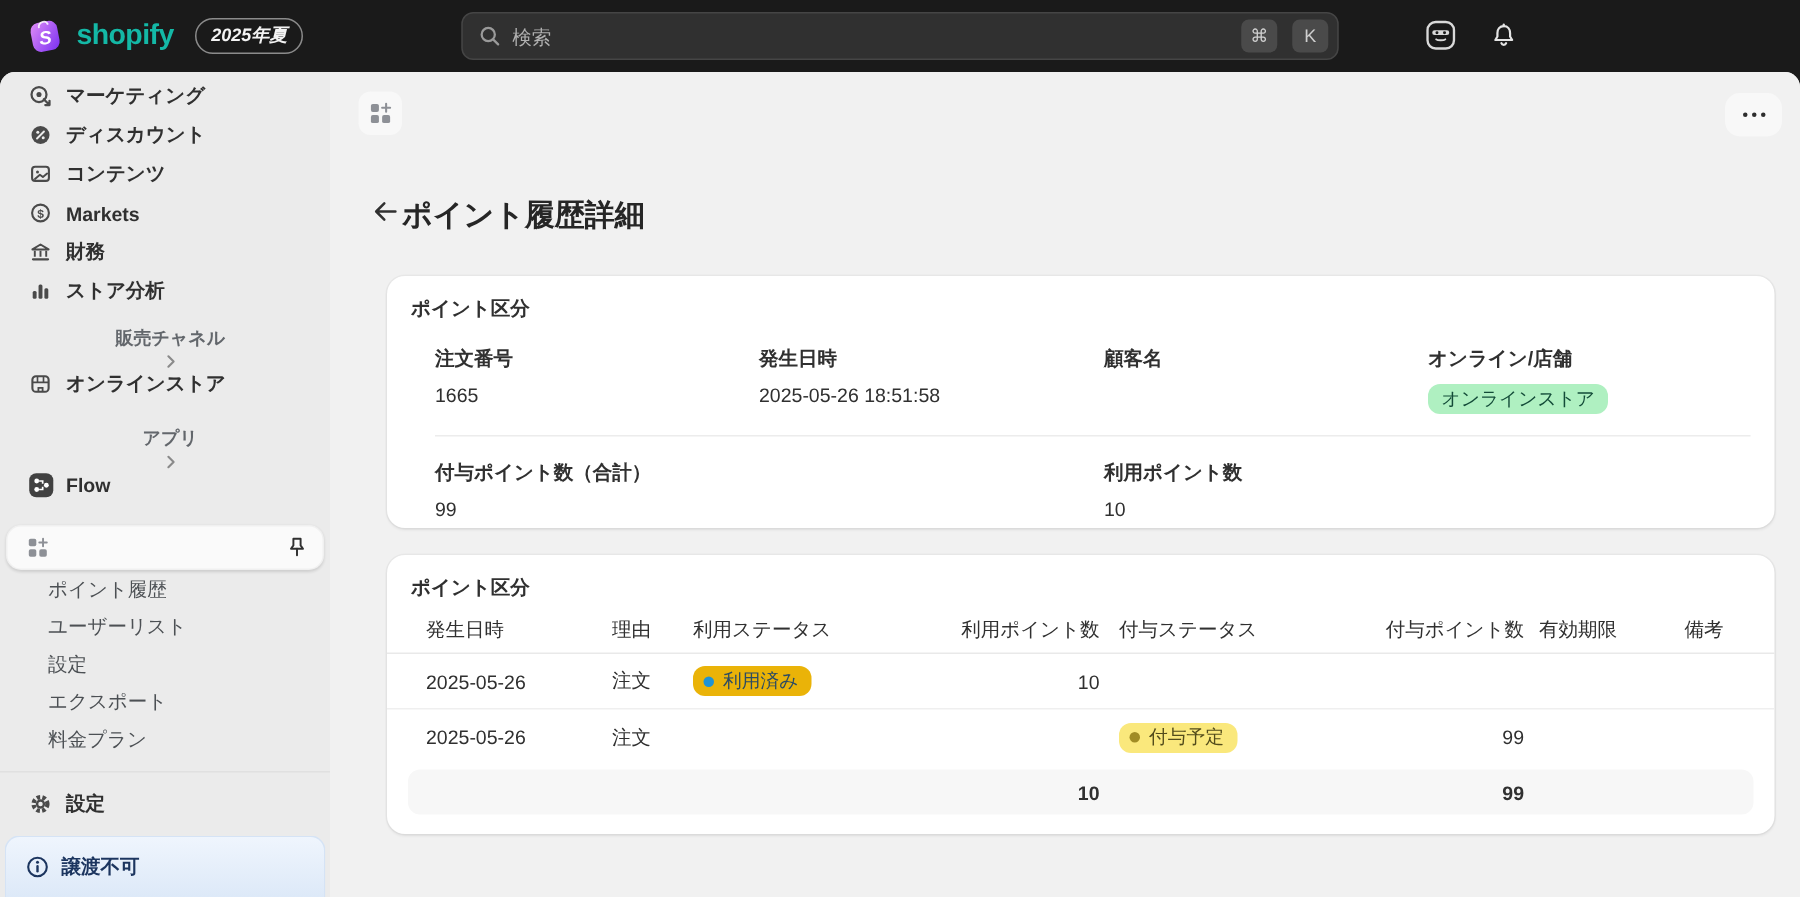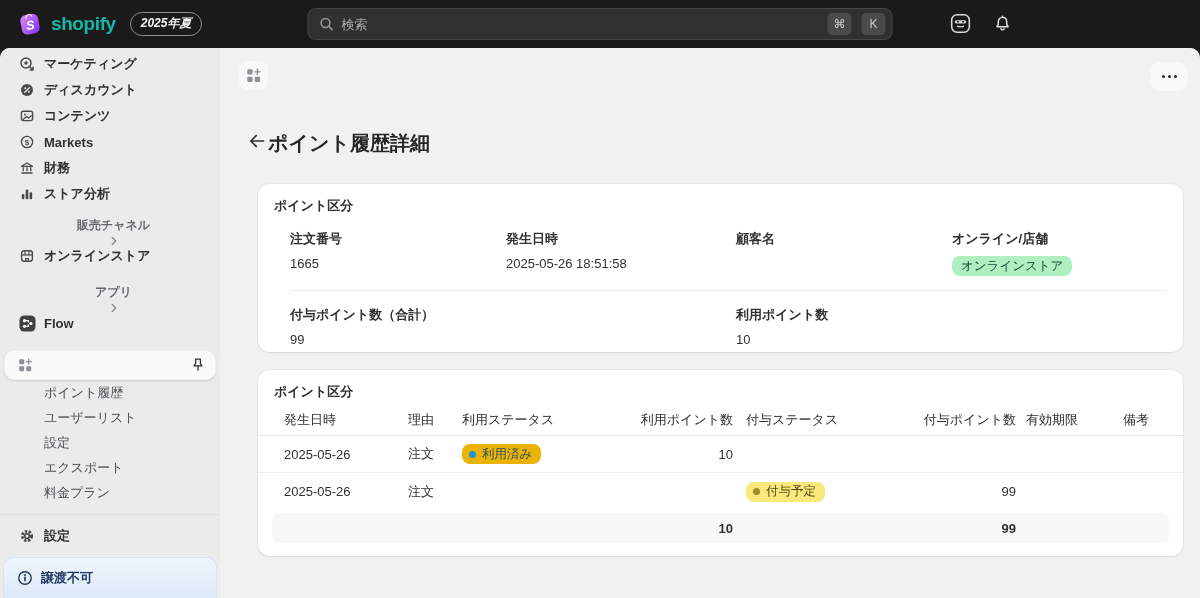--- a/index.html
+++ b/index.html
@@ -34,21 +34,21 @@
   .nav { padding-top:3px; }
   .nav-item { height:26px; display:flex; align-items:center; gap:9px; padding:0 10px 0 15px;
     margin:0 4px; border-radius:8px; font-size:13px; font-weight:600; color:#303030; cursor:pointer; }
   .nav-item .ico { width:16px; height:16px; flex:0 0 16px; display:grid; place-items:center; }
   .section-row { display:flex; align-items:center; justify-content:space-between; height:26px;
     margin:10px 4px 0; padding:0 8px 0 15px; font-size:12px; font-weight:600; color:#63676c; cursor:pointer;flex-direction:column; }
   .section-row.apps { margin-top:15px; }
   .app-pill { margin:14px 4px 0; height:30px; background:#fafafa; border-radius:10px; display:flex;
     align-items:center; justify-content:space-between; padding:0 10px 0 14px; cursor:pointer;
     box-shadow:0 1px 2px rgba(26,26,26,.14), inset 0 0 0 1px rgba(0,0,0,.04); }
-  .sub-item { height:25px; display:flex; align-items:center; padding-left:44px; font-size:13px;
+  .sub-item { height:25px; display:flex; align-items:center; padding-left:32px; font-size:13px;
     color:#4c5054; cursor:pointer; }
   .sidebar-footer { position:absolute; left:0; right:0; bottom:0; border-top:1px solid #e0e0e0; padding-top:8px; }
   .settings-row { height:26px; margin:0 4px 8px; display:flex; gap:9px; align-items:center;
     padding-left:15px; font-weight:600; font-size:13px; color:#303030; cursor:pointer; }
   .transfer-banner { margin:0 3px; height:41px; border-radius:10px 10px 0 0;
     background:linear-gradient(#eff5fd,#dde9f8); border:1px solid #d5e3f5; border-bottom:none;
     display:flex; align-items:center; gap:8px; padding-left:13px; font-size:13px; font-weight:700; color:#1c355f; }
   
   .main { position:absolute; left:220px; top:0; right:0; bottom:0; background:#f1f1f1; }
   .apps-chip { position:absolute; left:19px; top:13px; width:29px; height:29px; background:#f8f8f8;

